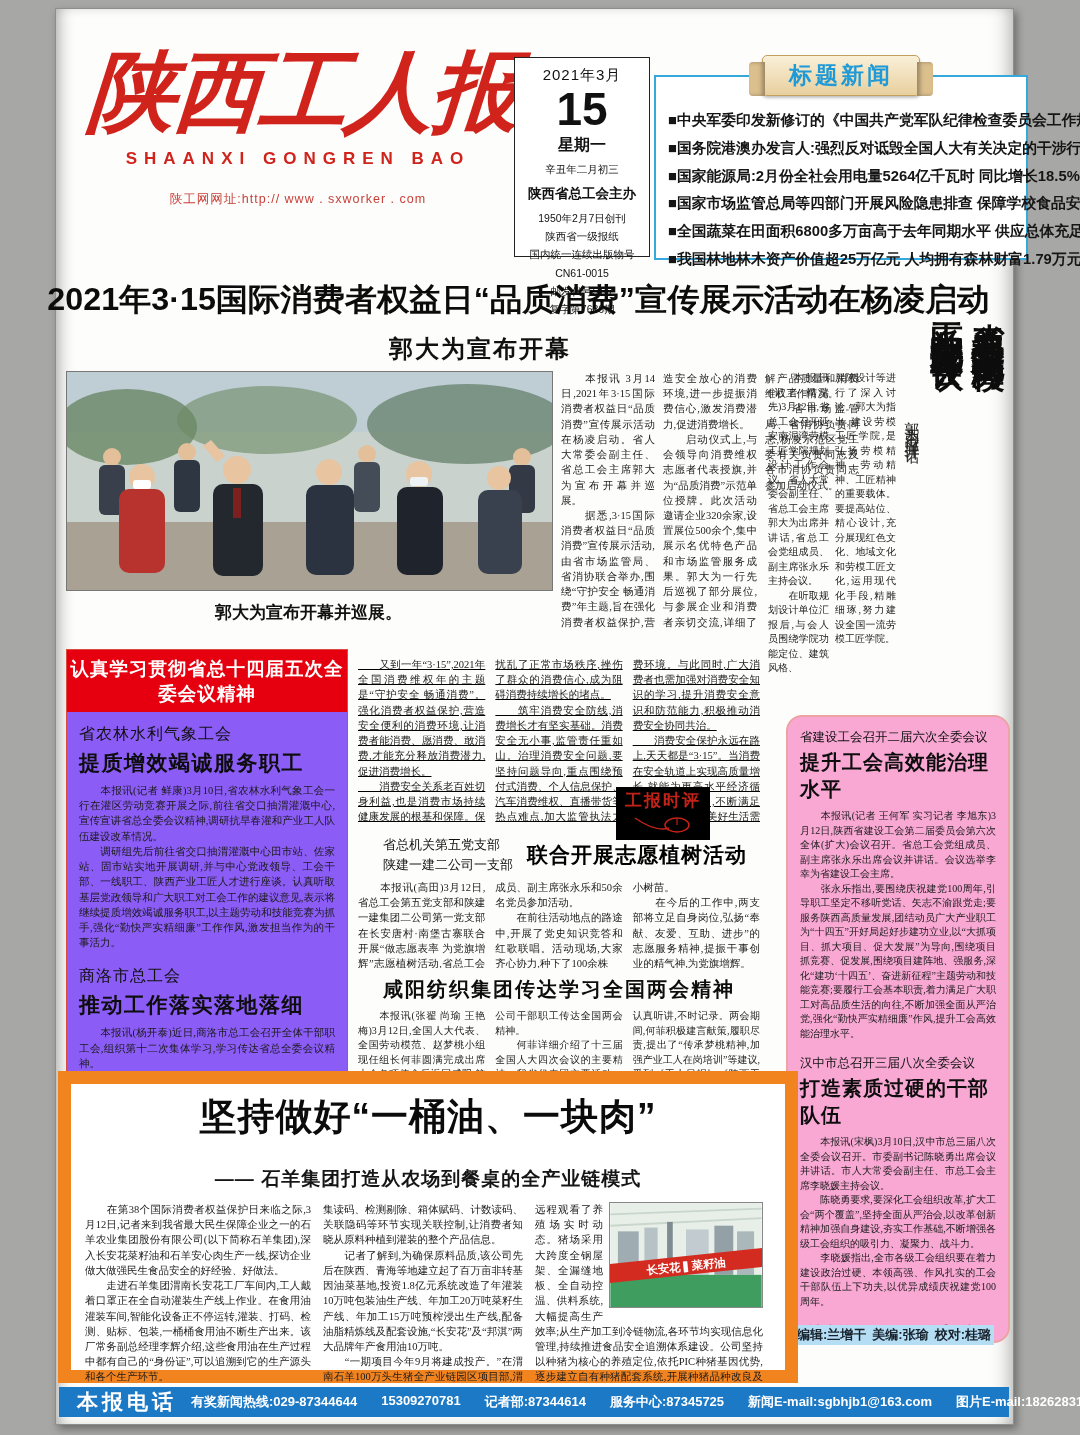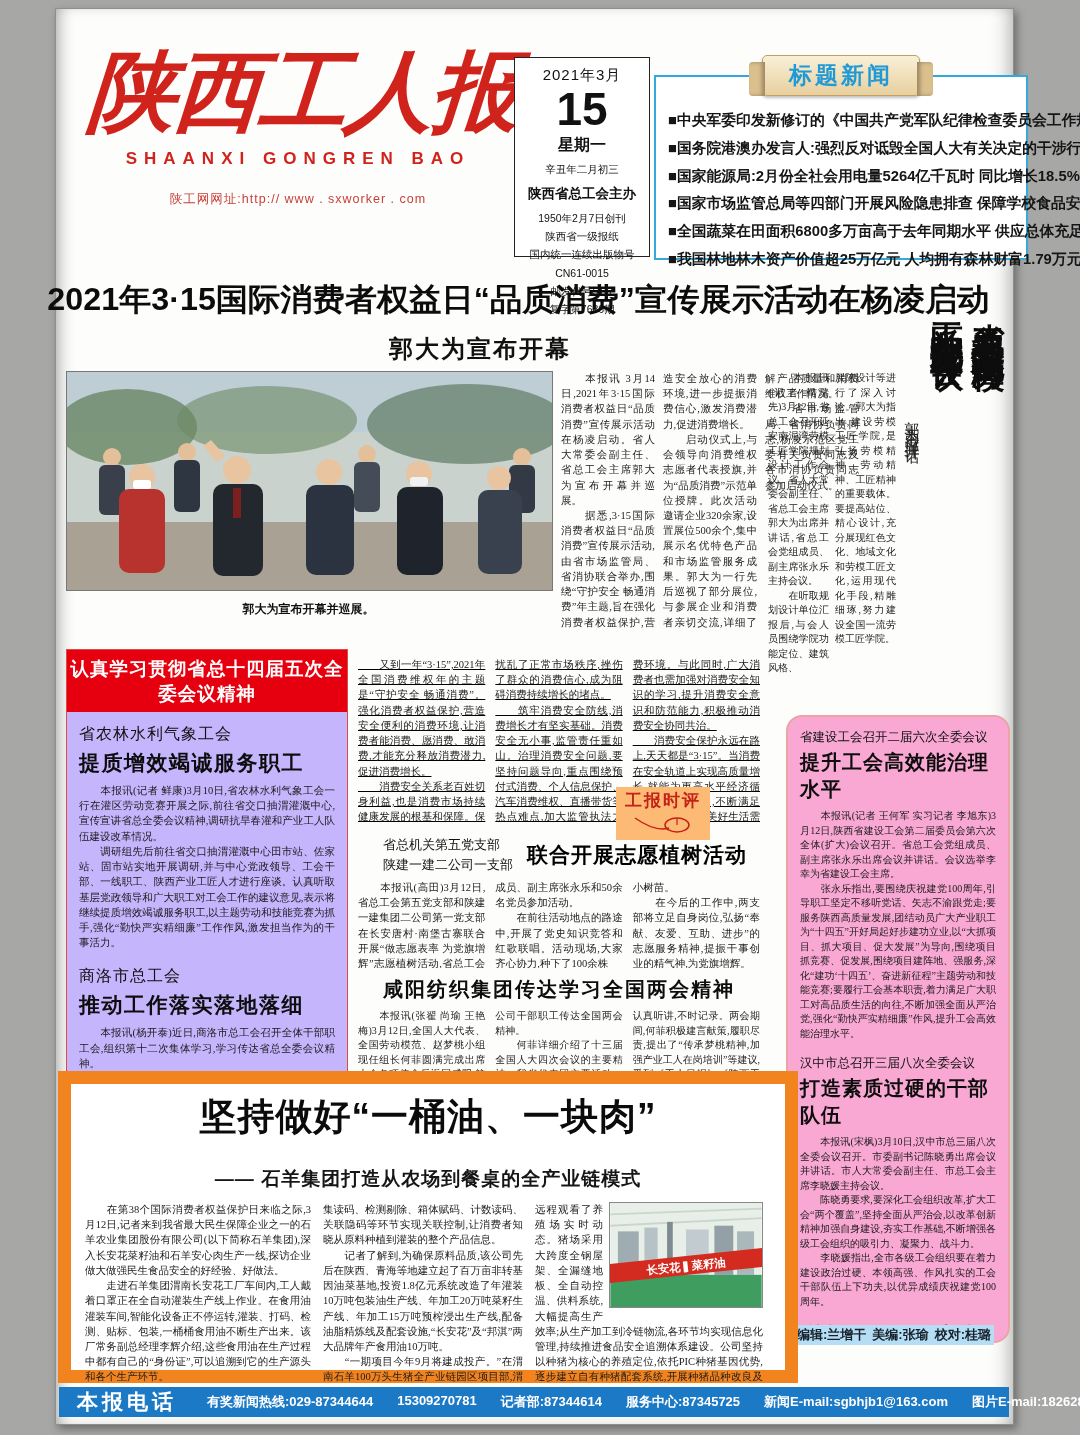--- a/index.html
+++ b/index.html
@@ -33,50 +33,50 @@
   .ribbon:before{left:-14px;background:#dbbf8d;border-radius:4px 0 0 4px;box-shadow:inset -3px 0 4px rgba(0,0,0,.3);}
   .ribbon:after{right:-14px;background:#dbbf8d;border-radius:0 4px 4px 0;box-shadow:inset 3px 0 4px rgba(0,0,0,.3);}
   
   .m-headline{font-size:31px;font-weight:bold;color:#0c0c0c;text-align:center;white-space:nowrap;
         transform:scaleX(1.04);letter-spacing:0px;}
   .m-subhead{font-size:24px;font-weight:bold;color:#111;text-align:center;margin-top:12px;letter-spacing:2px;}
   .body-text{font-family:"Liberation Serif",serif;font-size:10.5px;line-height:1.45;color:#1a1a1a;
         text-align:justify;white-space:pre-line;}
   .cols2{columns:2;column-gap:8px;column-fill:auto;}
   .photo-frame{width:485px;height:218px;border:1px solid #777;}
-  .caption{font-size:12px;color:#111;text-align:center;margin-top:6px;font-weight:bold;}
+  .caption{font-size:17px;color:#111;text-align:center;margin-top:6px;font-weight:bold;}
   .v-head{writing-mode:vertical-rl;font-weight:bold;color:#0d0d0d;font-size:33px;line-height:1.12;letter-spacing:3px;}
   .v-byline{writing-mode:vertical-rl;font-size:15px;color:#222;letter-spacing:4px;}
   
-  .leftbox{border:1.5px solid #dc4a42;background:#c4b5fd;}
+  .leftbox{border:1.5px solid #dc4a42;background:#8b5cf6;}
   .leftbox .banner{background:#e6000f;color:#fff;font-weight:bold;font-size:18.5px;text-align:center;
         padding:6px 0;letter-spacing:1px;}
   .kicker{font-size:16px;color:#111;letter-spacing:1px;}
   .art-head{font-size:21px;font-weight:bold;color:#0d0d0d;letter-spacing:1.5px;margin-top:4px;}
   
   .mid-head{font-size:22px;font-weight:bold;text-align:center;color:#0d0d0d;letter-spacing:2px;}
   .cols3{display:flex;gap:10px;}
   .cols3 > div{flex:1;}
-  .stamp{position:absolute;background:#fdba74;padding:2px 4px;text-align:center;}
+  .stamp{position:absolute;background:#000000;padding:2px 4px;text-align:center;}
   .stamp .txt{color:#c22218;font-weight:bold;font-size:17px;letter-spacing:2px;
         font-family:"DejaVu Serif",serif;}
   
   .pinkbox{border:2px solid #eba3a3;border-radius:16px;background:#f9a8d4;padding:12px 12px;}
   .r-kicker{font-size:12.5px;color:#111;}
   .r-head{font-size:20px;font-weight:bold;color:#0d0d0d;letter-spacing:1px;margin:3px 0 6px 0;}
   .editorbar{background:#b5ddf3;color:#17212b;font-weight:bold;font-size:13px;text-align:center;
         display:flex;justify-content:space-around;align-items:center;}
   
   .feature{border:13px solid #f28420;background:#fff;padding:8px 14px 6px 14px;box-sizing:border-box;}
   .f-head{font-size:37px;font-weight:bold;text-align:center;color:#0b0b0b;letter-spacing:1px;}
   .f-sub{font-size:19px;font-weight:bold;text-align:center;color:#161616;margin-top:24px;letter-spacing:1px;}
   .f-body{display:flex;gap:12px;margin-top:10px;}
   .f-photo{float:right;width:152px;height:104px;border:1px solid #888;margin:0 0 4px 6px;}
   
-  .botbar{background:#1b79c5;color:#fff;display:flex;align-items:center;gap:30px;padding:0 18px;box-sizing:border-box;}
+  .botbar{background:#1b79c5;color:#fff;display:flex;align-items:center;gap:14px;padding:0 18px;box-sizing:border-box;}
   .botbar .lbl{font-size:21px;font-weight:bold;letter-spacing:4px;white-space:nowrap;}
   .botbar .item{font-size:13px;font-weight:bold;white-space:nowrap;}
 </style>
 </head>
 <body>
 
 <div class="page">
 
   <div class="abs" style="left:32px;top:38px;width:420px;">
     <div class="masthead-title">陕西工人报</div>

